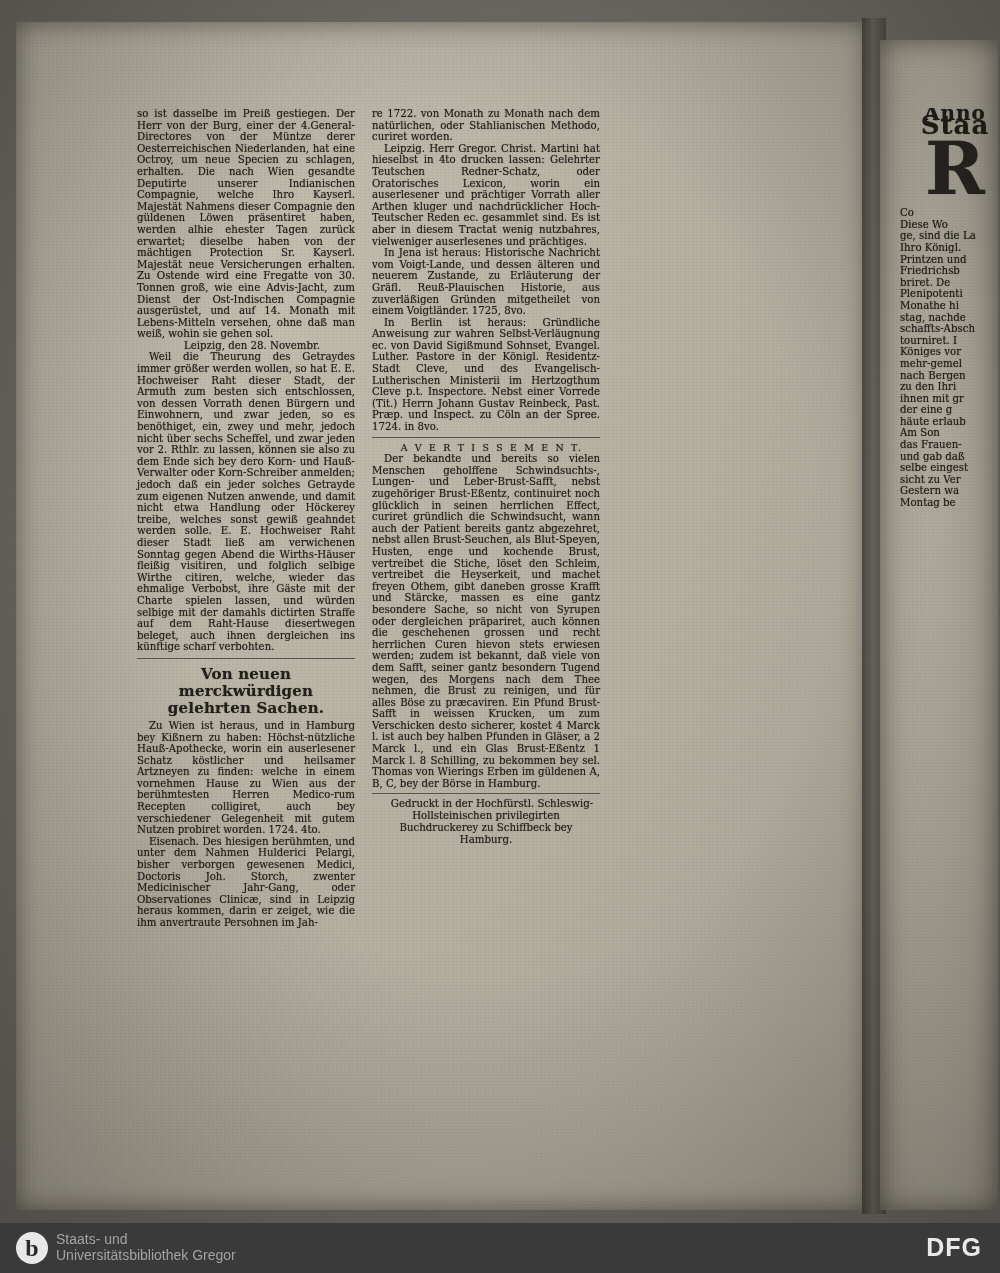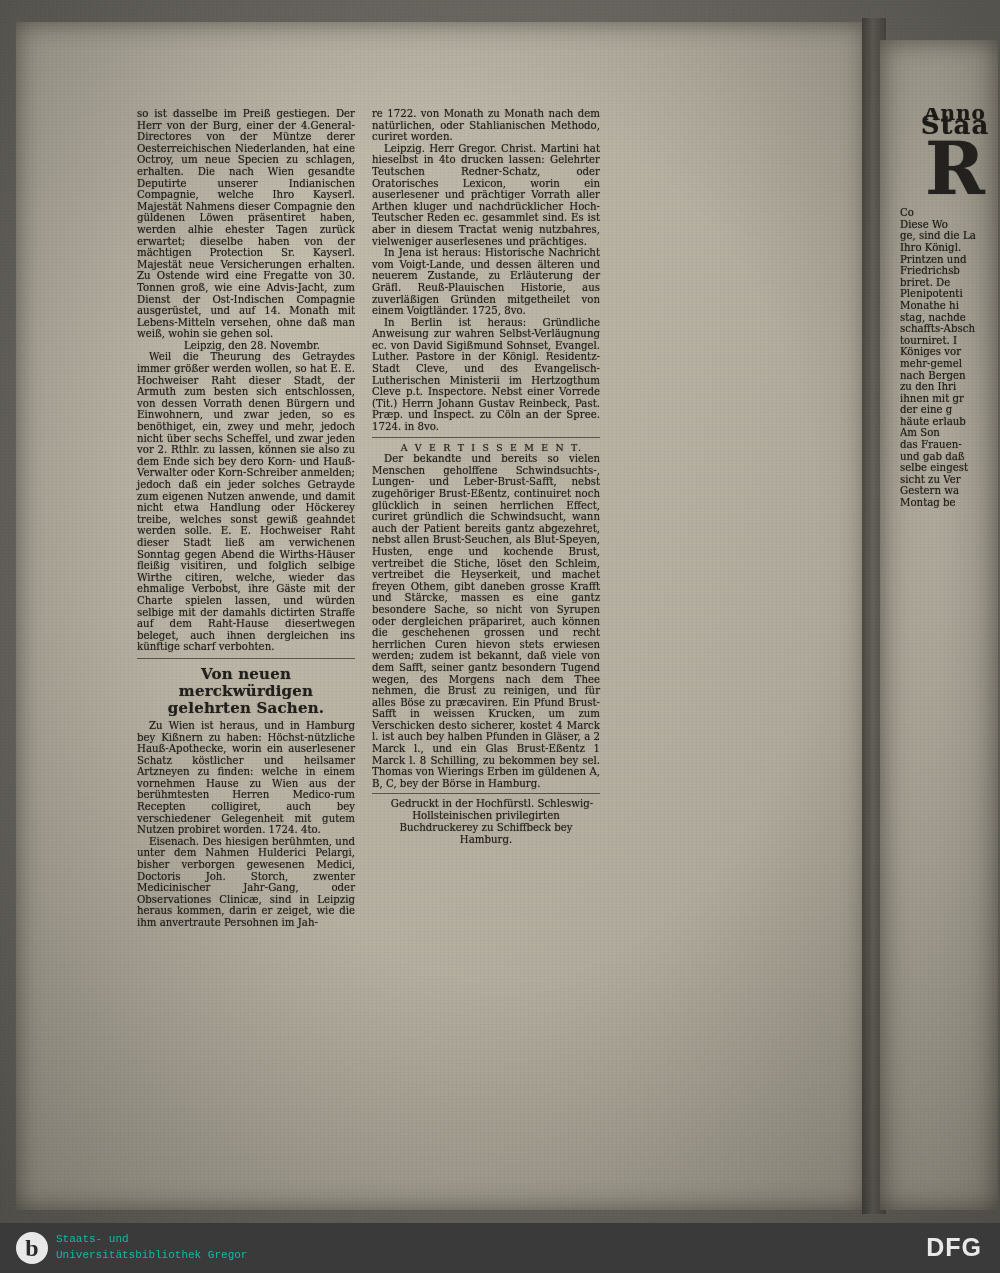--- a/index.html
+++ b/index.html
@@ -160,24 +160,24 @@
     color: #2b2b2b;
     font-family: "Liberation Serif", serif;
     font-size: 24px;
     font-weight: bold;
     text-align: center;
     line-height: 32px;
   }
   #lib-text {
     position: absolute;
     left: 56px; top: 8px;
-    font-family: Liberation Mono, monospace;
-    font-size: 11px;
+    font-family: Liberation Sans, sans-serif;
+    font-size: 14px;
     line-height: 16px;
-    color: #14b8a6;
+    color: #a3a3a3;
   }
   #dfg-logo {
     position: absolute;
     right: 18px; top: 10px;
     font-family: "Liberation Sans", sans-serif;
     font-size: 25px;
     font-weight: bold;
     letter-spacing: 1px;
     color: #e9e9e9;
   }

